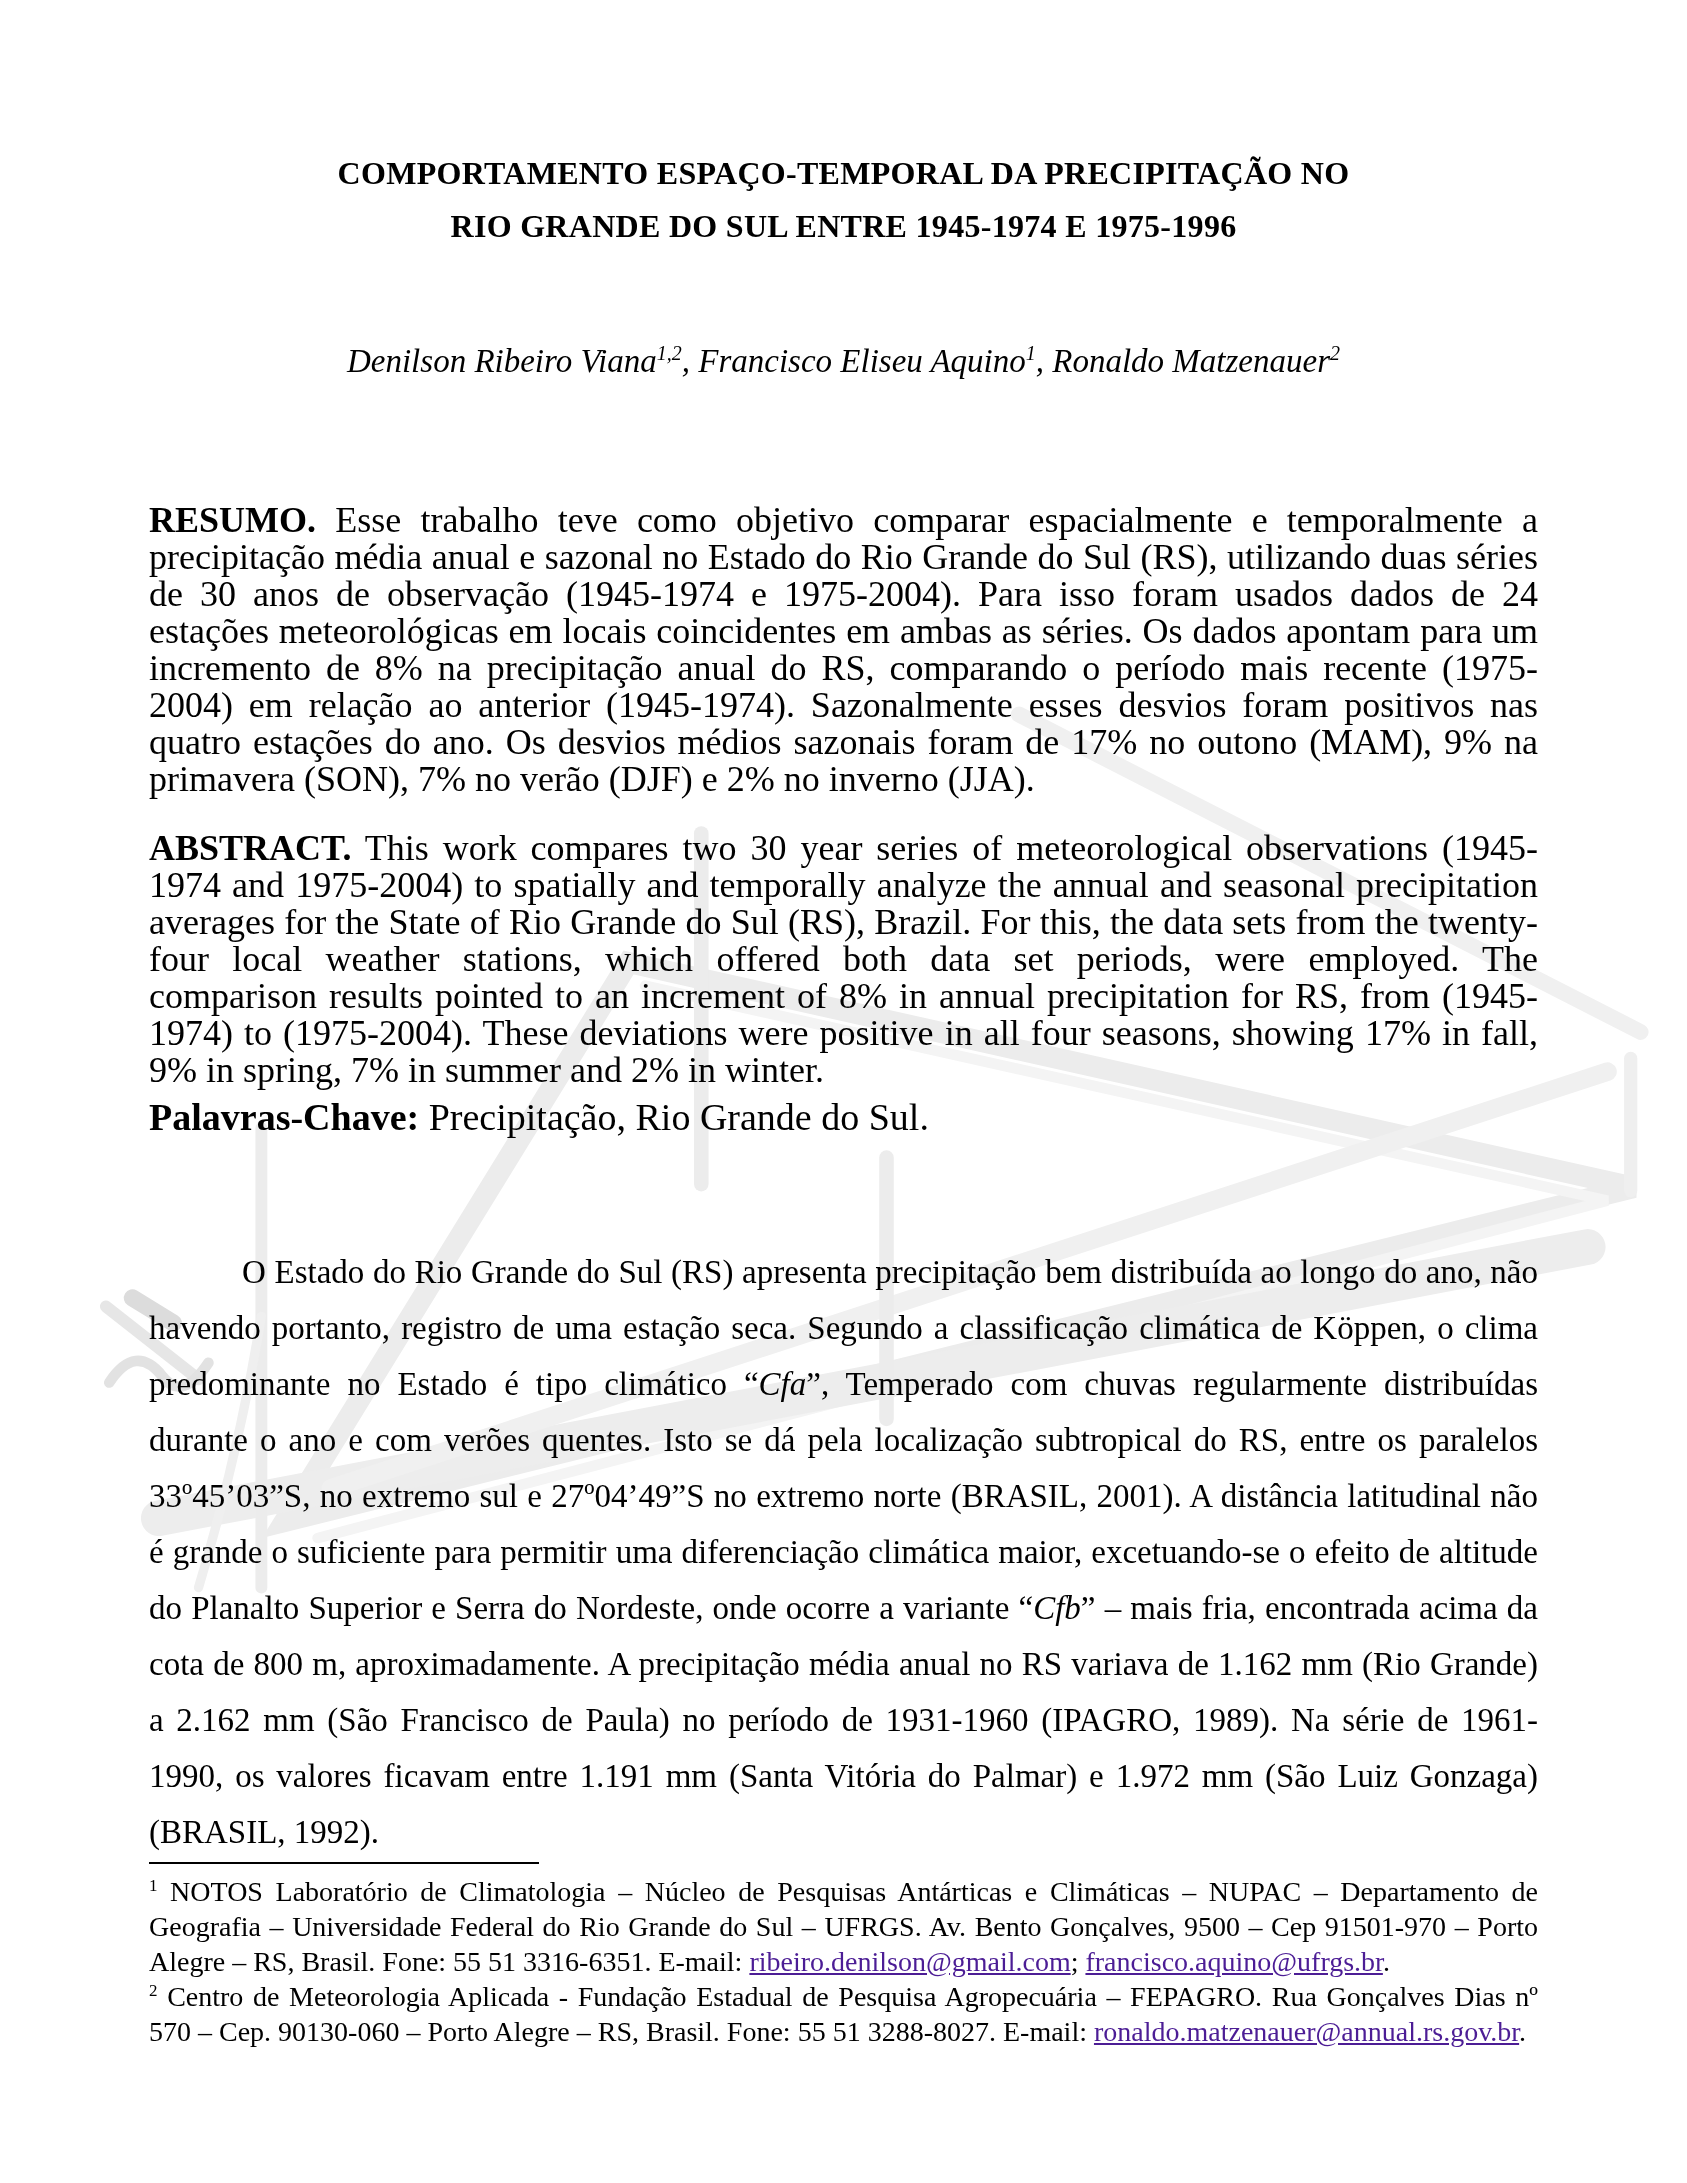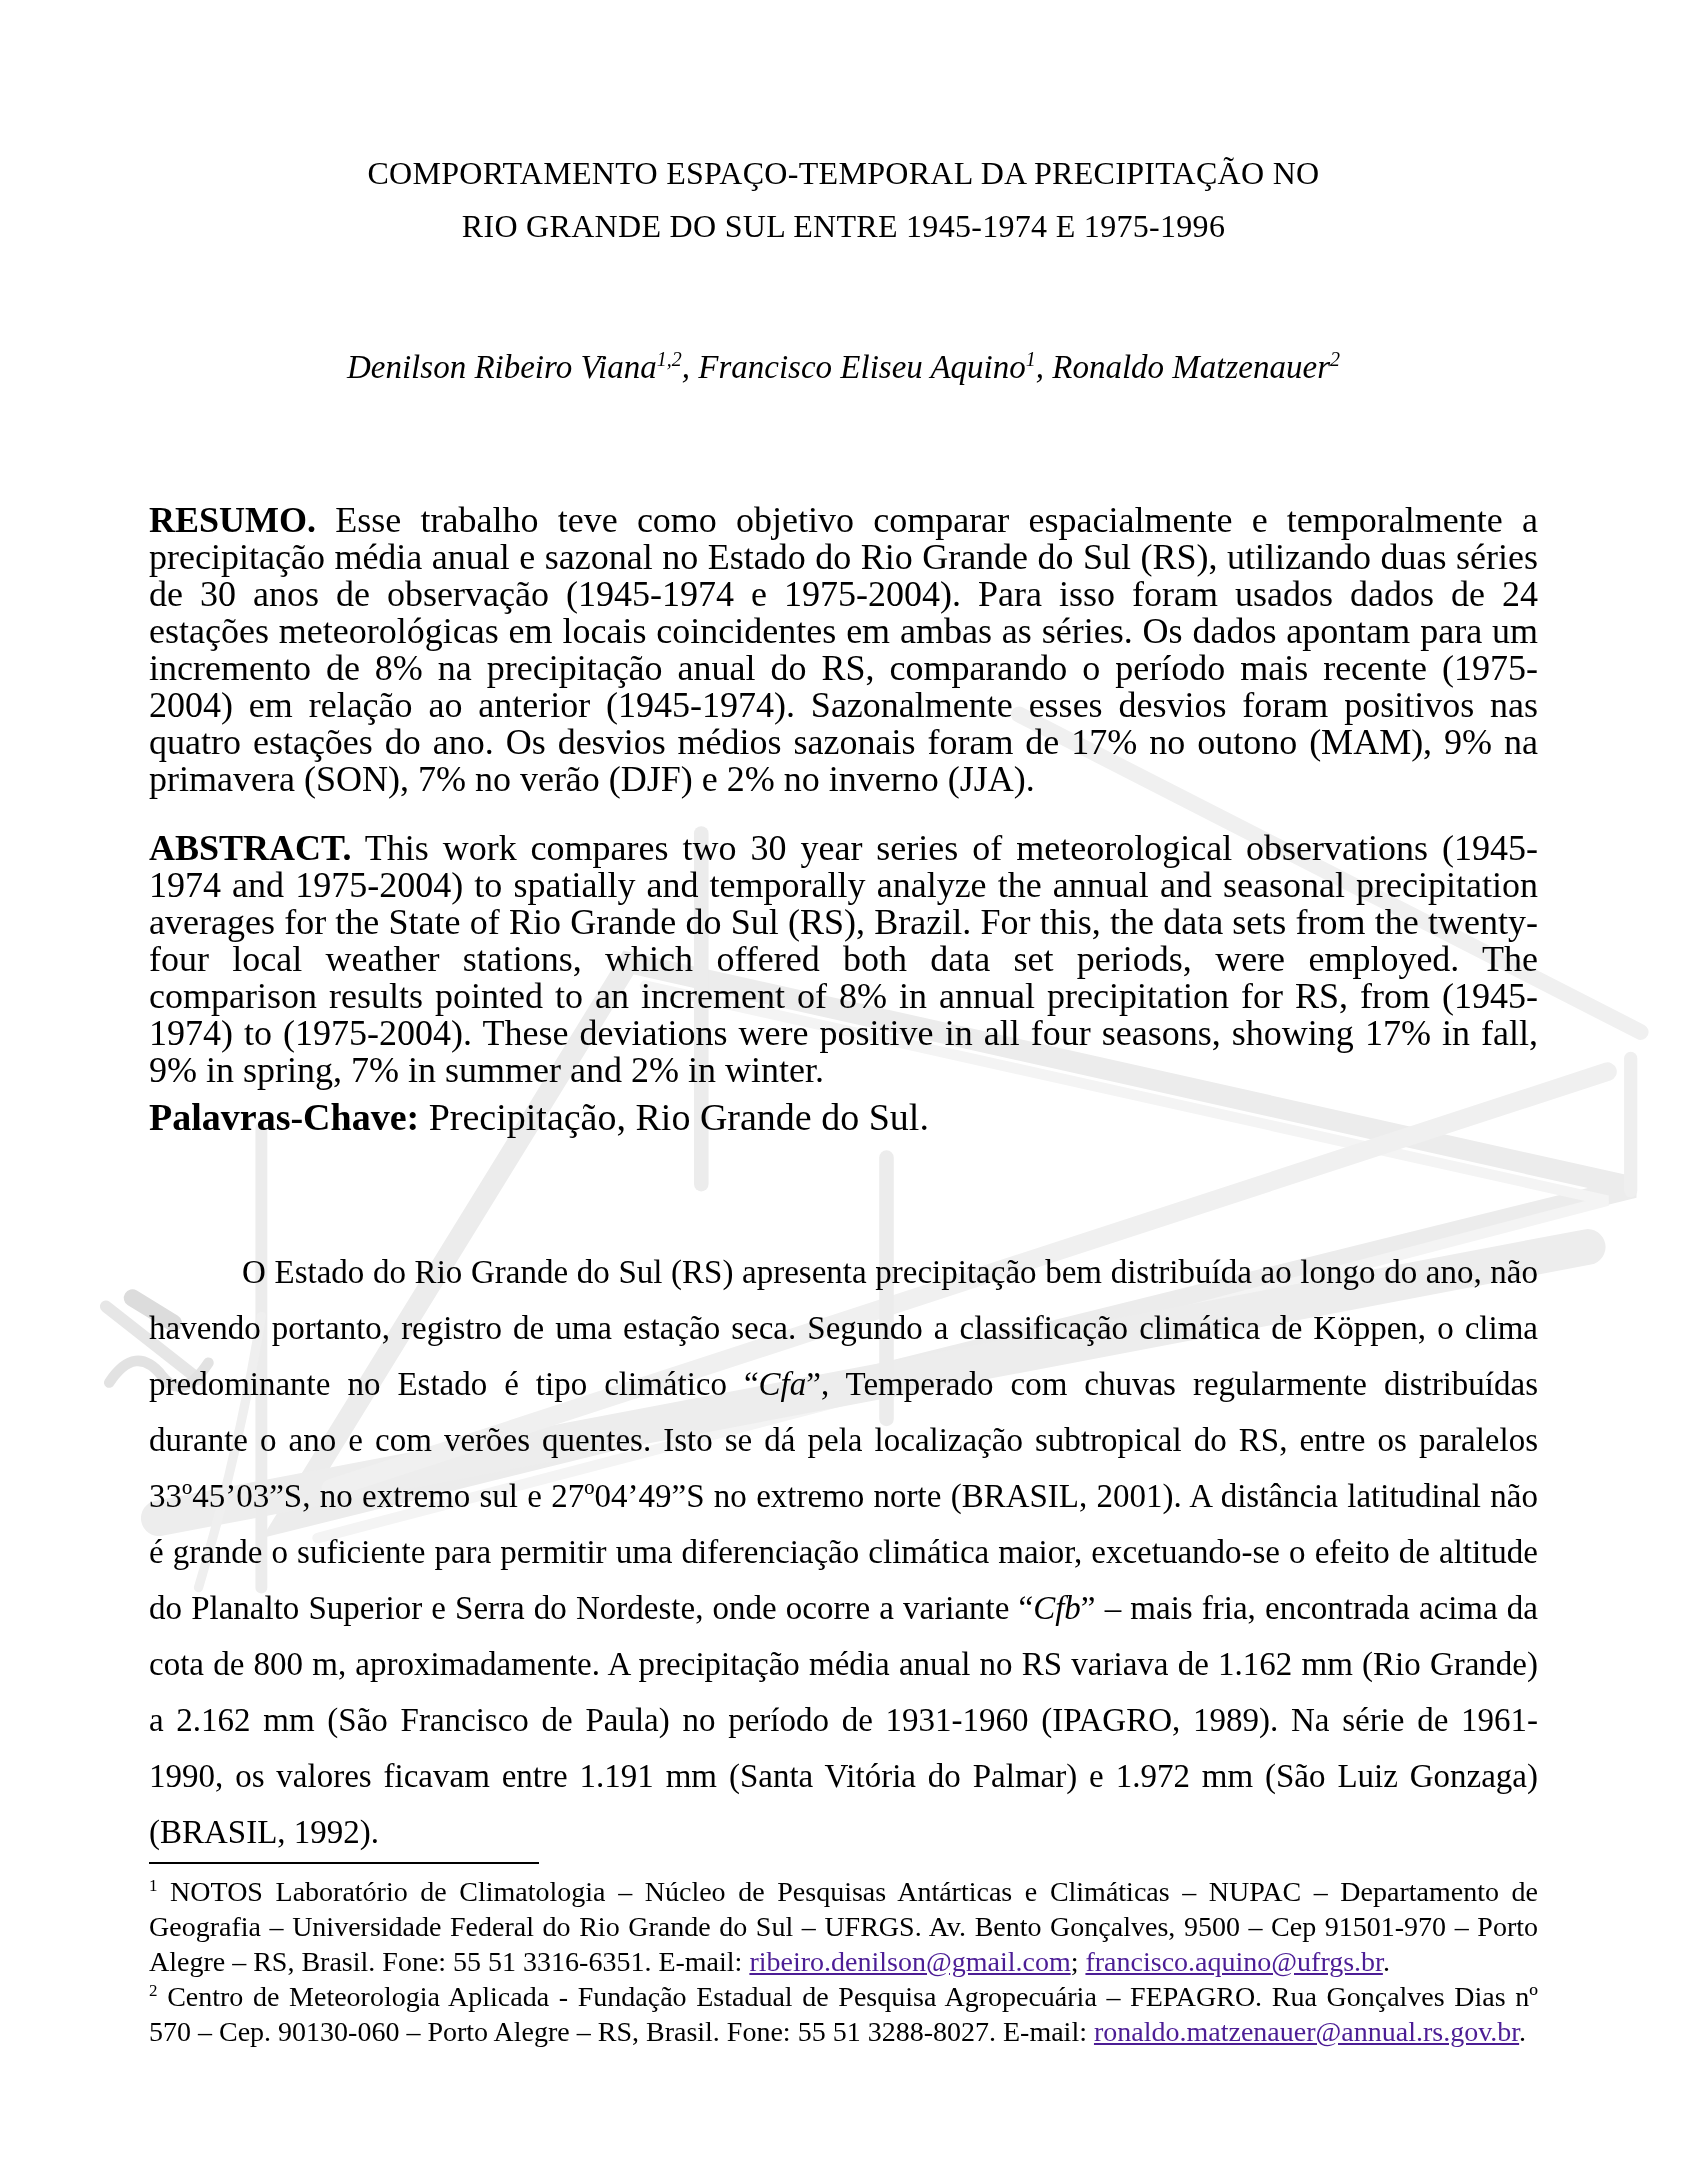--- a/index.html
+++ b/index.html
@@ -24,32 +24,31 @@
     left: 149px;
     top: 0;
     width: 1389px;
     height: 100%;
     z-index: 1;
   }
   .block { position: absolute; left: 0; width: 100%; }
   .title {
     top: 147px;
     text-align: center;
-    font-weight: normal;
+    font-weight: bold;
     font-size: 32px;
     line-height: 53px;
     letter-spacing: 0.3px;
   }
   .authors {
     top: 341px;
     text-align: center;
     font-style: italic;
     font-size: 33px;
     line-height: 41px;
-    margin-top: 6px;
   }
   .authors sup { font-size: 20px; line-height: 0; }
   .para {
     font-size: 36px;
     line-height: 37px;
     text-align: justify;
   }
   .resumo   { top: 466px; }
   .abstract { top: 794px; }
   .keywords { top: 1061px; font-size: 38px; line-height: 37px; }

